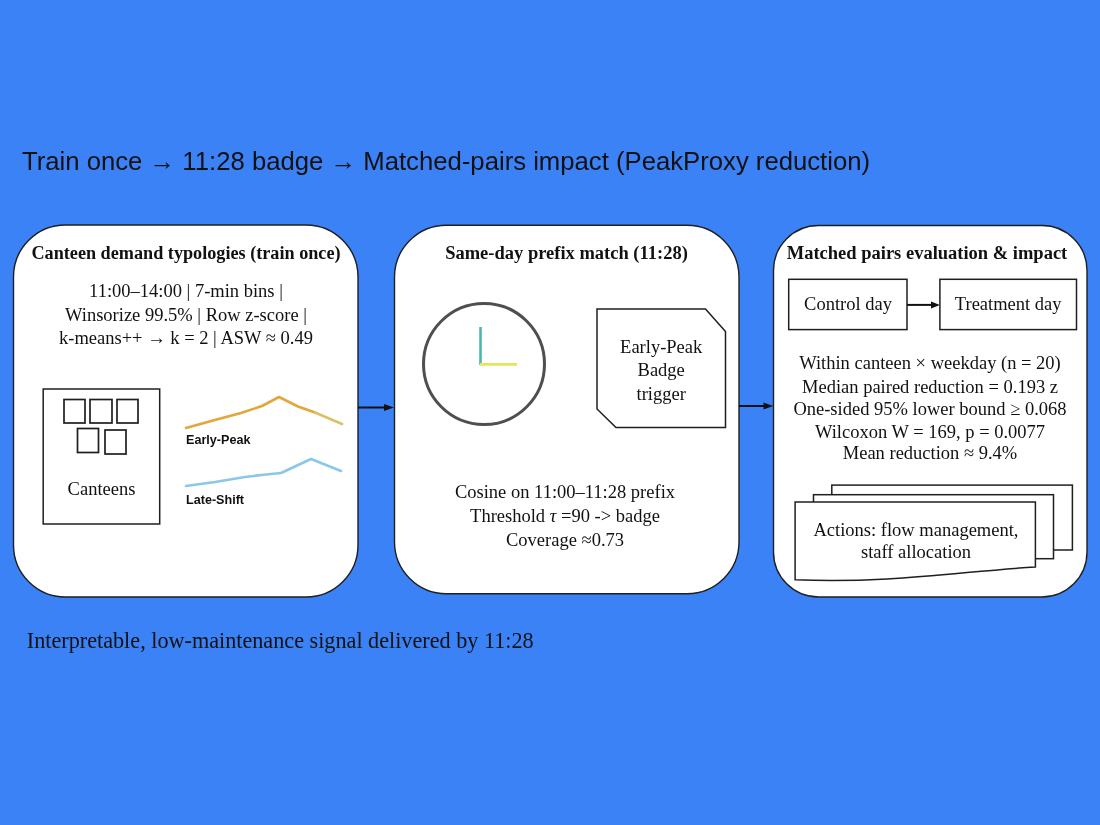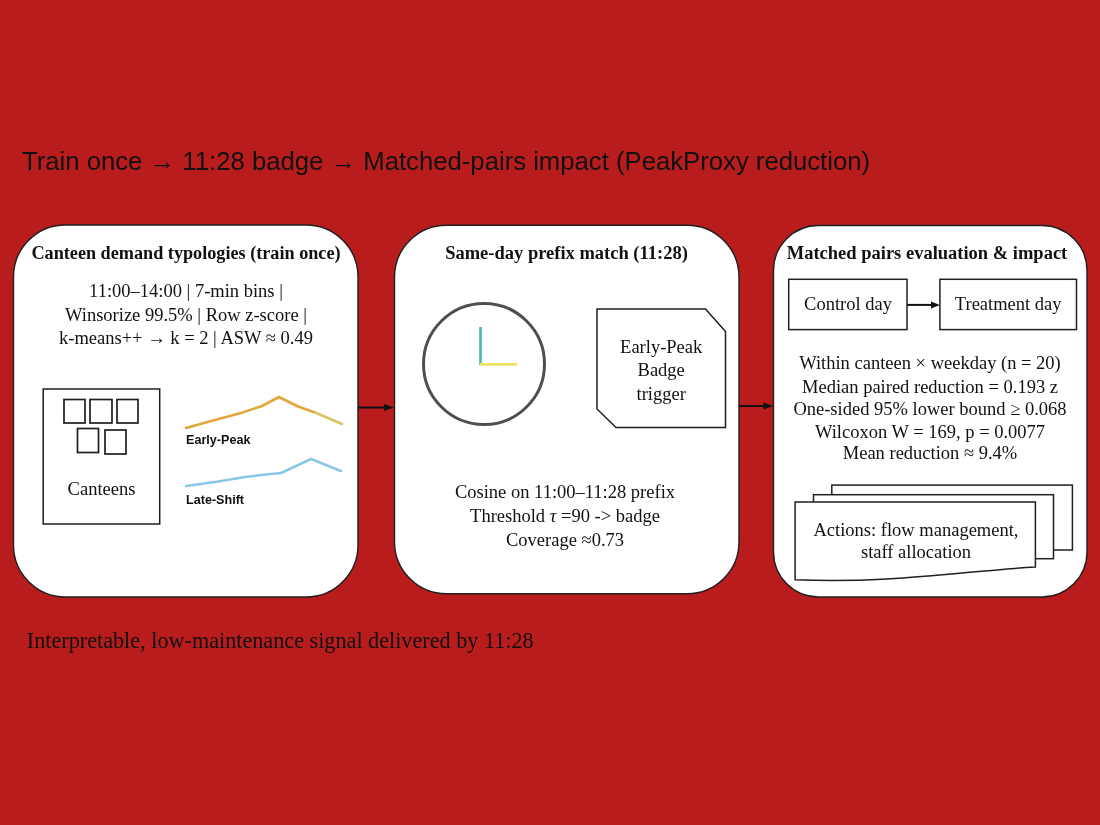--- a/index.html
+++ b/index.html
@@ -1,16 +1,16 @@
 <!DOCTYPE html>
 <html><head>
 <meta charset="utf-8">
 <style>
   html,body{margin:0;padding:0;background:#ffffff;}
-  .stage{position:relative;width:1100px;height:825px;background:#b91c1c;overflow:hidden;}
+  .stage{position:relative;width:1100px;height:825px;background:#3b82f6;overflow:hidden;}
   svg{position:absolute;left:0;top:0;}
   text{fill:#111111;}
 </style>
 </head>
 <body>
 <div class="stage">
 <svg width="1100" height="825" viewBox="0 0 1100 825" xmlns="http://www.w3.org/2000/svg">
 
   <text x="22" y="170" font-family="Liberation Sans, sans-serif" font-size="25.7" fill="#1c1c1c">Train once → 11:28 badge → Matched-pairs impact (PeakProxy reduction)</text>
 

